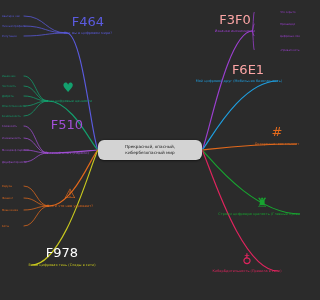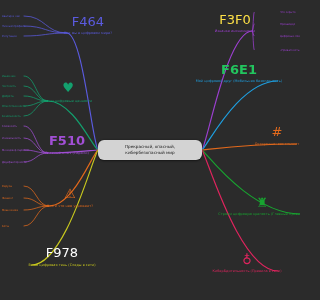--- a/index.html
+++ b/index.html
@@ -81,41 +81,41 @@
       <div class="node sub" style="left: 0px; top: 16px; color: rgb(91, 91, 224);">Аватар и ник</div>
       <div class="node sub" style="left: 0px; top: 26px; color: rgb(91, 91, 224);">Личный профиль</div>
       <div class="node sub" style="left: 0px; top: 36px; color: rgb(91, 91, 224);">Репутация</div>
       <div class="branch-icon" style="left: 68px; top: 87px; color: rgb(19, 160, 110);">♥</div>
       <div class="node branch-label" style="left: 68px; top: 101px; color: rgb(19, 160, 110);">Наши цифровые ценности</div>
       <div class="node sub" style="left: 0px; top: 76px; color: rgb(19, 160, 110);">Уважение</div>
       <div class="node sub" style="left: 0px; top: 86px; color: rgb(19, 160, 110);">Честность</div>
       <div class="node sub" style="left: 0px; top: 96px; color: rgb(19, 160, 110);">Доброта</div>
       <div class="node sub" style="left: 0px; top: 106px; color: rgb(19, 160, 110);">Ответственность</div>
       <div class="node sub" style="left: 0px; top: 116px; color: rgb(19, 160, 110);">Безопасность</div>
-      <div class="branch-icon" style="left: 67px; top: 140px; color: rgb(162, 79, 214); font-weight: bold;">F510</div>
+      <div class="branch-icon" style="left: 67px; top: 124px; color: rgb(162, 79, 214);">F510</div>
       <div class="node branch-label" style="left: 67px; top: 153px; color: rgb(162, 79, 214);">Главный ключ (Пароли)</div>
       <div class="node sub" style="left: 0px; top: 126px; color: rgb(162, 79, 214);">Сложность</div>
       <div class="node sub" style="left: 0px; top: 138px; color: rgb(162, 79, 214);">Уникальность</div>
       <div class="node sub" style="left: 0px; top: 150px; color: rgb(162, 79, 214);">Менеджер паролей</div>
       <div class="node sub" style="left: 0px; top: 162px; color: rgb(162, 79, 214);">Двухфакторность</div>
       <div class="branch-icon" style="left: 70px; top: 193px; color: rgb(226, 105, 28);">⚠</div>
       <div class="node branch-label" style="left: 70px; top: 206px; color: rgb(226, 105, 28);">Кто и что нам угрожает?</div>
       <div class="node sub" style="left: 0px; top: 186px; color: rgb(226, 105, 28);">Вирусы</div>
       <div class="node sub" style="left: 0px; top: 198px; color: rgb(226, 105, 28);">Фишинг</div>
       <div class="node sub" style="left: 0px; top: 210px; color: rgb(226, 105, 28);">Мошенники</div>
       <div class="node sub" style="left: 0px; top: 226px; color: rgb(226, 105, 28);">Боты</div>
       <div class="branch-icon" style="left: 62px; top: 252px; color: #ffffff;">F978</div>
       <div class="node branch-label" style="left: 62px; top: 265px; color: rgb(200, 200, 30);">Ваша цифровая тень (Следы в сети)</div>
-      <div class="branch-icon" style="left: 235px; top: 19px; color: #fde047;">F3F0</div>
+      <div class="branch-icon" style="left: 235px; top: 19px; color: #fca5a5;">F3F0</div>
       <div class="node branch-label" style="left: 235px; top: 31px; color: rgb(156, 63, 208);">Изнанка анонимности</div>
       <div class="node sub" style="left: 278px; top: 12px; color: rgb(156, 63, 208);">Что скрыто</div>
       <div class="node sub" style="left: 278px; top: 24px; color: rgb(156, 63, 208);">Провайдер</div>
       <div class="node sub" style="left: 278px; top: 36px; color: rgb(156, 63, 208);">Цифровые помощники</div>
       <div class="node sub" style="left: 278px; top: 50px; color: rgb(156, 63, 208);">«Приватность»</div>
-      <div class="branch-icon" style="left: 239px; top: 69px; color: #22c55e; font-weight: bold;">F6E1</div>
+      <div class="branch-icon" style="left: 248px; top: 69px; color: #fca5a5;">F6E1</div>
       <div class="node branch-label" style="left: 239px; top: 81px; color: rgb(30, 159, 224);">Мой цифровой друг (Мобильная безопасность)</div>
       <div class="branch-icon" style="left: 277px; top: 131px; color: rgb(226, 105, 28);">#</div>
       <div class="node branch-label" style="left: 277px; top: 144px; color: rgb(226, 105, 28);">Осторожно: вас слышат</div>
       <div class="branch-icon" style="left: 262px; top: 202px; color: rgb(24, 164, 48);">♜</div>
       <div class="node branch-label" style="left: 262px; top: 214px; color: rgb(24, 164, 48);">Строим цифровую крепость (Главные правила)</div>
       <div class="branch-icon" style="left: 247px; top: 259px; color: rgb(224, 36, 94);">♁</div>
       <div class="node branch-label" style="left: 247px; top: 271px; color: rgb(224, 36, 94);">КиберБдительность (Правила в сети)</div>
     </div>
 
   <div class="center">

